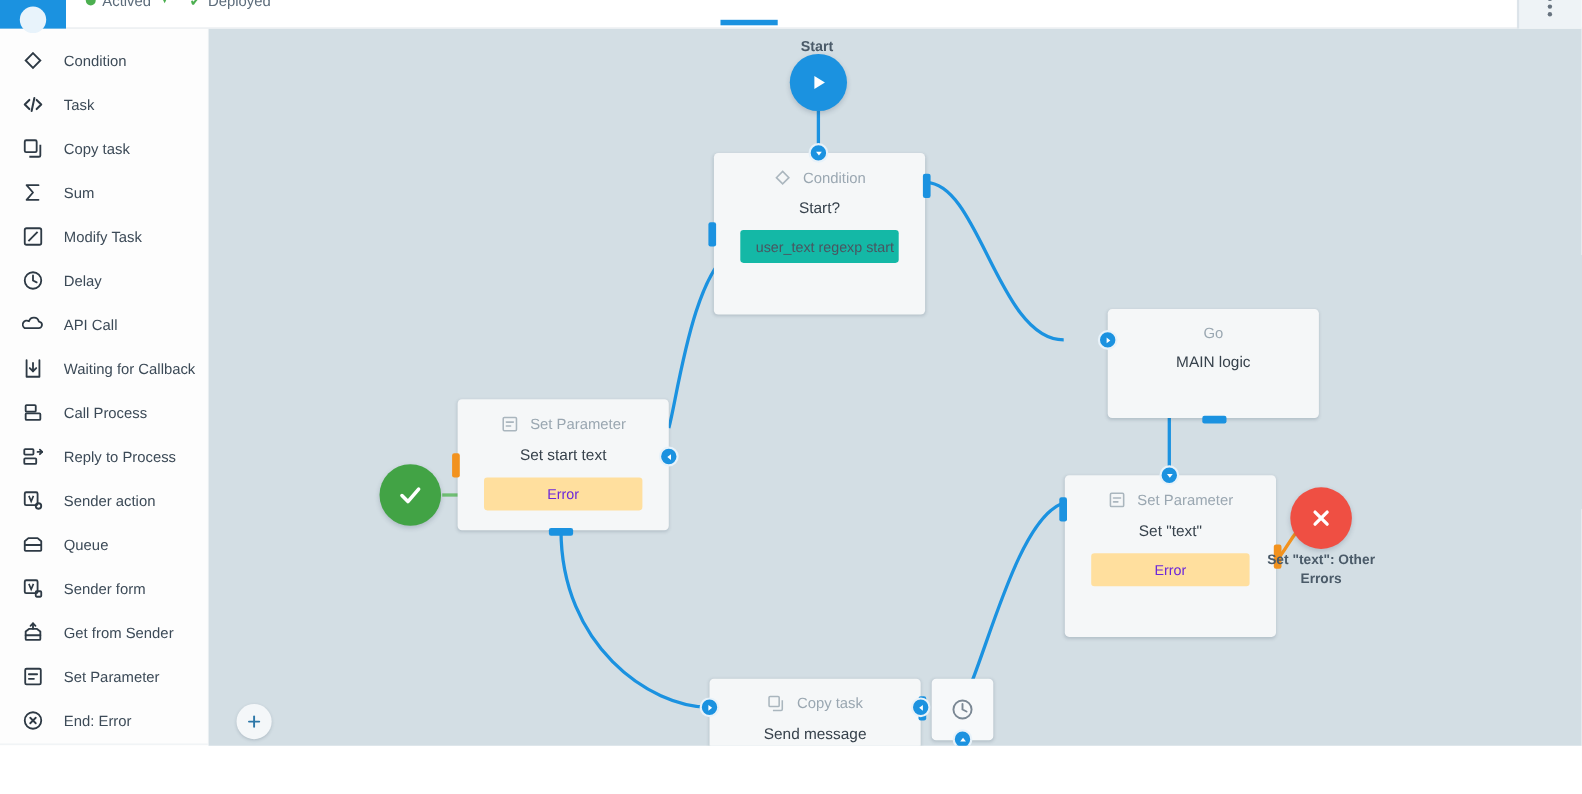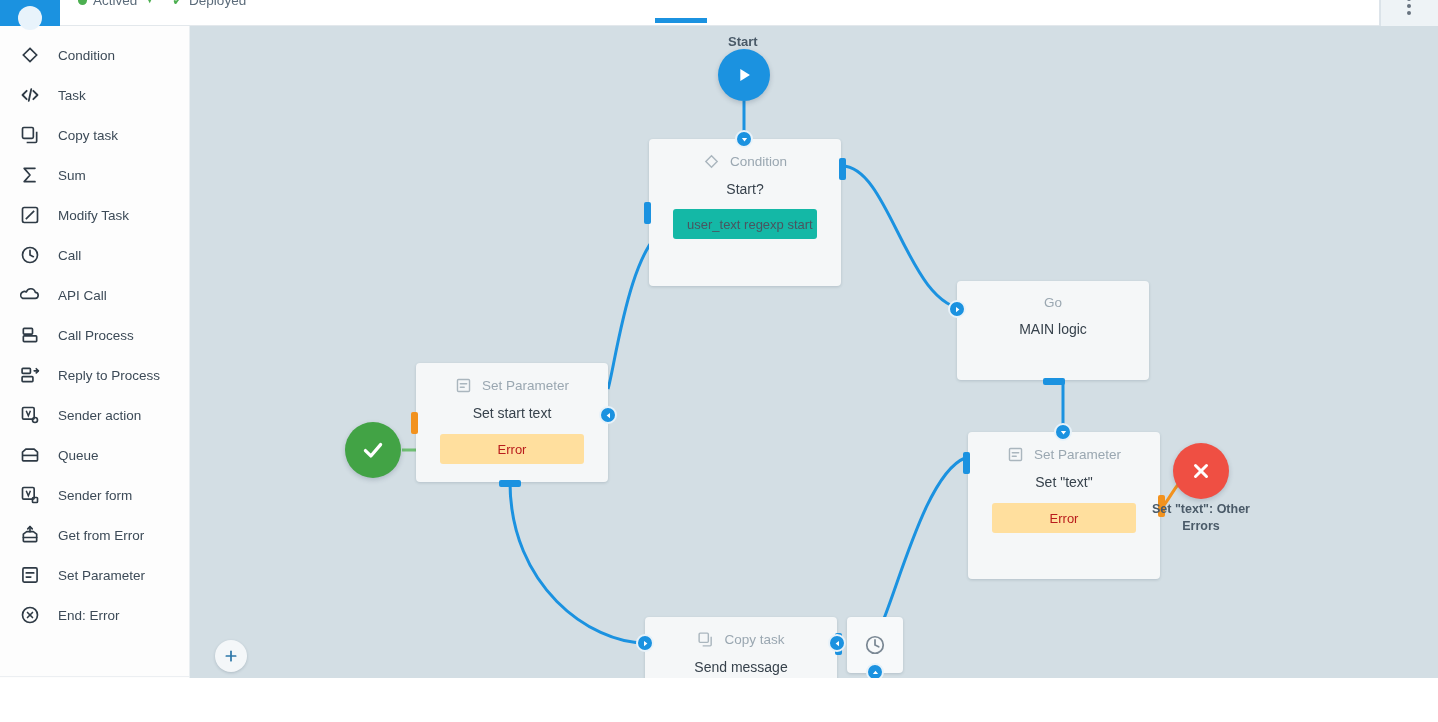--- a/index.html
+++ b/index.html
@@ -94,21 +94,21 @@
   .node-type { font-size: 13.5px; color: #9aa7b1; }
   .node-head .n-ico { width: 17px; height: 17px; color: #aab6be; display: block; }
   .node-title {
     text-align: center; font-size: 14px; color: #37424c;
     margin-top: 11px;
   }
   .err-chip {
     margin: 13px auto 0; width: calc(100% - 48px); height: 30px;
     background: #ffdf9e; border-radius: 3px;
     display: flex; align-items: center; justify-content: center;
-    font-size: 13px; color: #b91c1c;
+    font-size: 13px; color: #6d28d9;
   }
   .cond-chip {
     margin: 12px auto 0; width: calc(100% - 48px); height: 30px;
     background: #14b8a6; border-radius: 3px;
     display: flex; align-items: center; padding-left: 14px;
     font-size: 13px; color: #4a5560;
   }
   .chip-tab-l {
     position: absolute; left: -5px; top: 50%; transform: translateY(-50%);
     width: 7px; height: 22px; border-radius: 2px;
@@ -263,32 +263,42 @@
         <span class="side-label">Modify Task</span>
       </div>
 
       <div class="side-item">
         <span class="side-ico">
           <svg viewBox="0 0 24 24" fill="none" stroke="currentColor" stroke-width="2" stroke-linecap="round">
               <circle cx="12" cy="12" r="9"></circle>
               <polyline points="12 6.5 12 12 16 14"></polyline>
             </svg>
         </span>
-        <span class="side-label">Call</span>
+        <span class="side-label">Delay</span>
       </div>
 
       <div class="side-item">
         <span class="side-ico">
           <svg viewBox="0 0 24 24" fill="none" stroke="currentColor" stroke-width="2" stroke-linecap="round" stroke-linejoin="round">
               <path d="M3 16h15a3.6 3.6 0 0 0 .4-7.2A5.6 5.6 0 0 0 7.6 8.4 3.9 3.9 0 0 0 3 16z"></path>
             </svg>
         </span>
         <span class="side-label">API Call</span>
       </div>
 
+      <div class="side-item">
+        <span class="side-ico">
+          <svg viewBox="0 0 24 24" fill="none" stroke="currentColor" stroke-width="2" stroke-linecap="round" stroke-linejoin="round">
+              <path d="M5 3v18h14V3"></path>
+              <line x1="12" y1="6" x2="12" y2="15"></line>
+              <polyline points="8.5 11.5 12 15 15.5 11.5"></polyline>
+            </svg>
+        </span>
+        <span class="side-label">Waiting for Callback</span>
+      </div>
 
       <div class="side-item">
         <span class="side-ico">
           <svg viewBox="0 0 24 24" fill="none" stroke="currentColor" stroke-width="2">
               <rect x="4" y="4" width="11" height="7" rx="1"></rect>
               <rect x="4" y="13" width="16" height="7" rx="1"></rect>
             </svg>
         </span>
         <span class="side-label">Call Process</span>
       </div>
@@ -339,21 +349,21 @@
 
       <div class="side-item">
         <span class="side-ico">
           <svg viewBox="0 0 24 24" fill="none" stroke="currentColor" stroke-width="2" stroke-linejoin="round" stroke-linecap="round">
               <path d="M4 11L8 8h8l4 3v8a1 1 0 0 1-1 1H5a1 1 0 0 1-1-1z"></path>
               <line x1="4" y1="15" x2="20" y2="15"></line>
               <line x1="12" y1="2" x2="12" y2="8"></line>
               <polyline points="9.3 4.7 12 2 14.7 4.7"></polyline>
             </svg>
         </span>
-        <span class="side-label">Get from Error</span>
+        <span class="side-label">Get from Sender</span>
       </div>
 
       <div class="side-item">
         <span class="side-ico">
           <svg viewBox="0 0 24 24" fill="none" stroke="currentColor" stroke-width="2" stroke-linecap="round">
               <rect x="3.5" y="3.5" width="17" height="17" rx="1.5"></rect>
               <line x1="7.5" y1="9.5" x2="16.5" y2="9.5"></line>
               <line x1="7.5" y1="14.5" x2="13" y2="14.5"></line>
             </svg>
         </span>
@@ -432,21 +442,21 @@
       </div>
 
       <div class="port" style="left:86px; top:-9px;">
         <svg viewBox="0 0 24 24" fill="currentColor">
             <polygon points="5,8 19,8 12,17"></polygon>
           </svg>
       </div>
       <div class="stub" style="right:-5px; top:19px; width:7px; height:22px;"></div>
     </div>
 
-    <div class="node" style="left:767px; top:255px; width:192px; height:99px;">
+    <div class="node" style="left:817px; top:255px; width:192px; height:99px;">
       <div class="node-head">
         <span class="node-type">Go</span>
       </div>
       <div class="node-title">MAIN logic</div>
       <div class="port" style="left:-9px; top:19px;">
         <svg viewBox="0 0 24 24" fill="currentColor">
             <polygon points="8,5 17,12 8,19"></polygon>
           </svg>
       </div>
       <div class="stub" style="left:86px; bottom:-5px; width:22px; height:7px;"></div>

